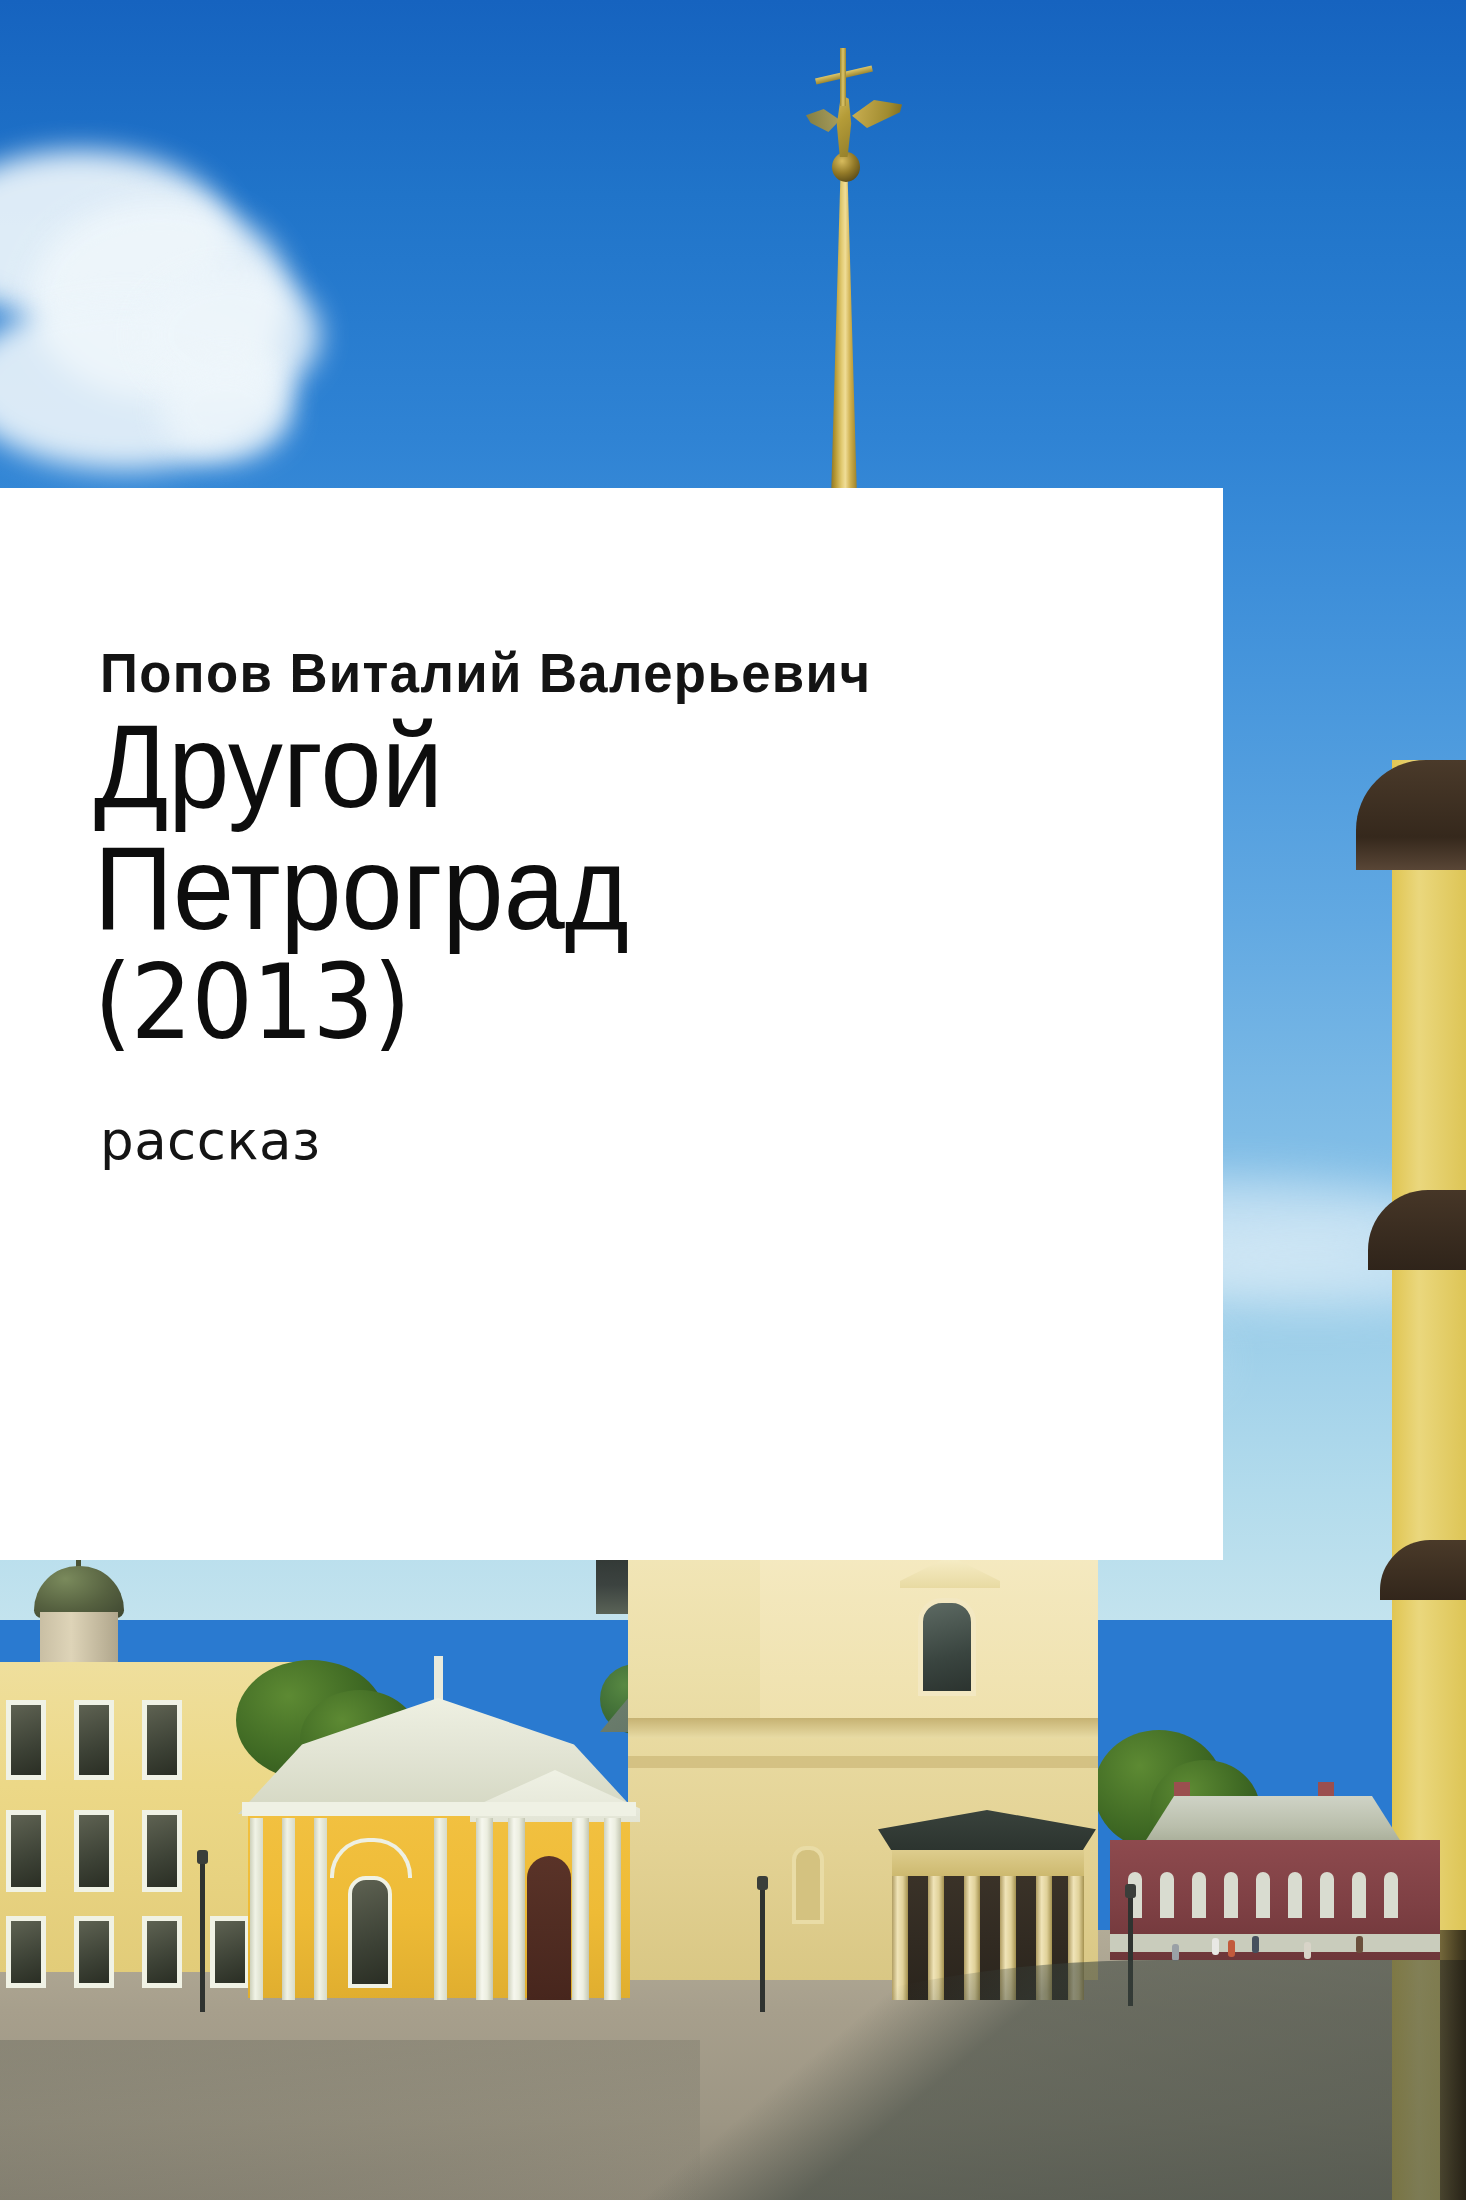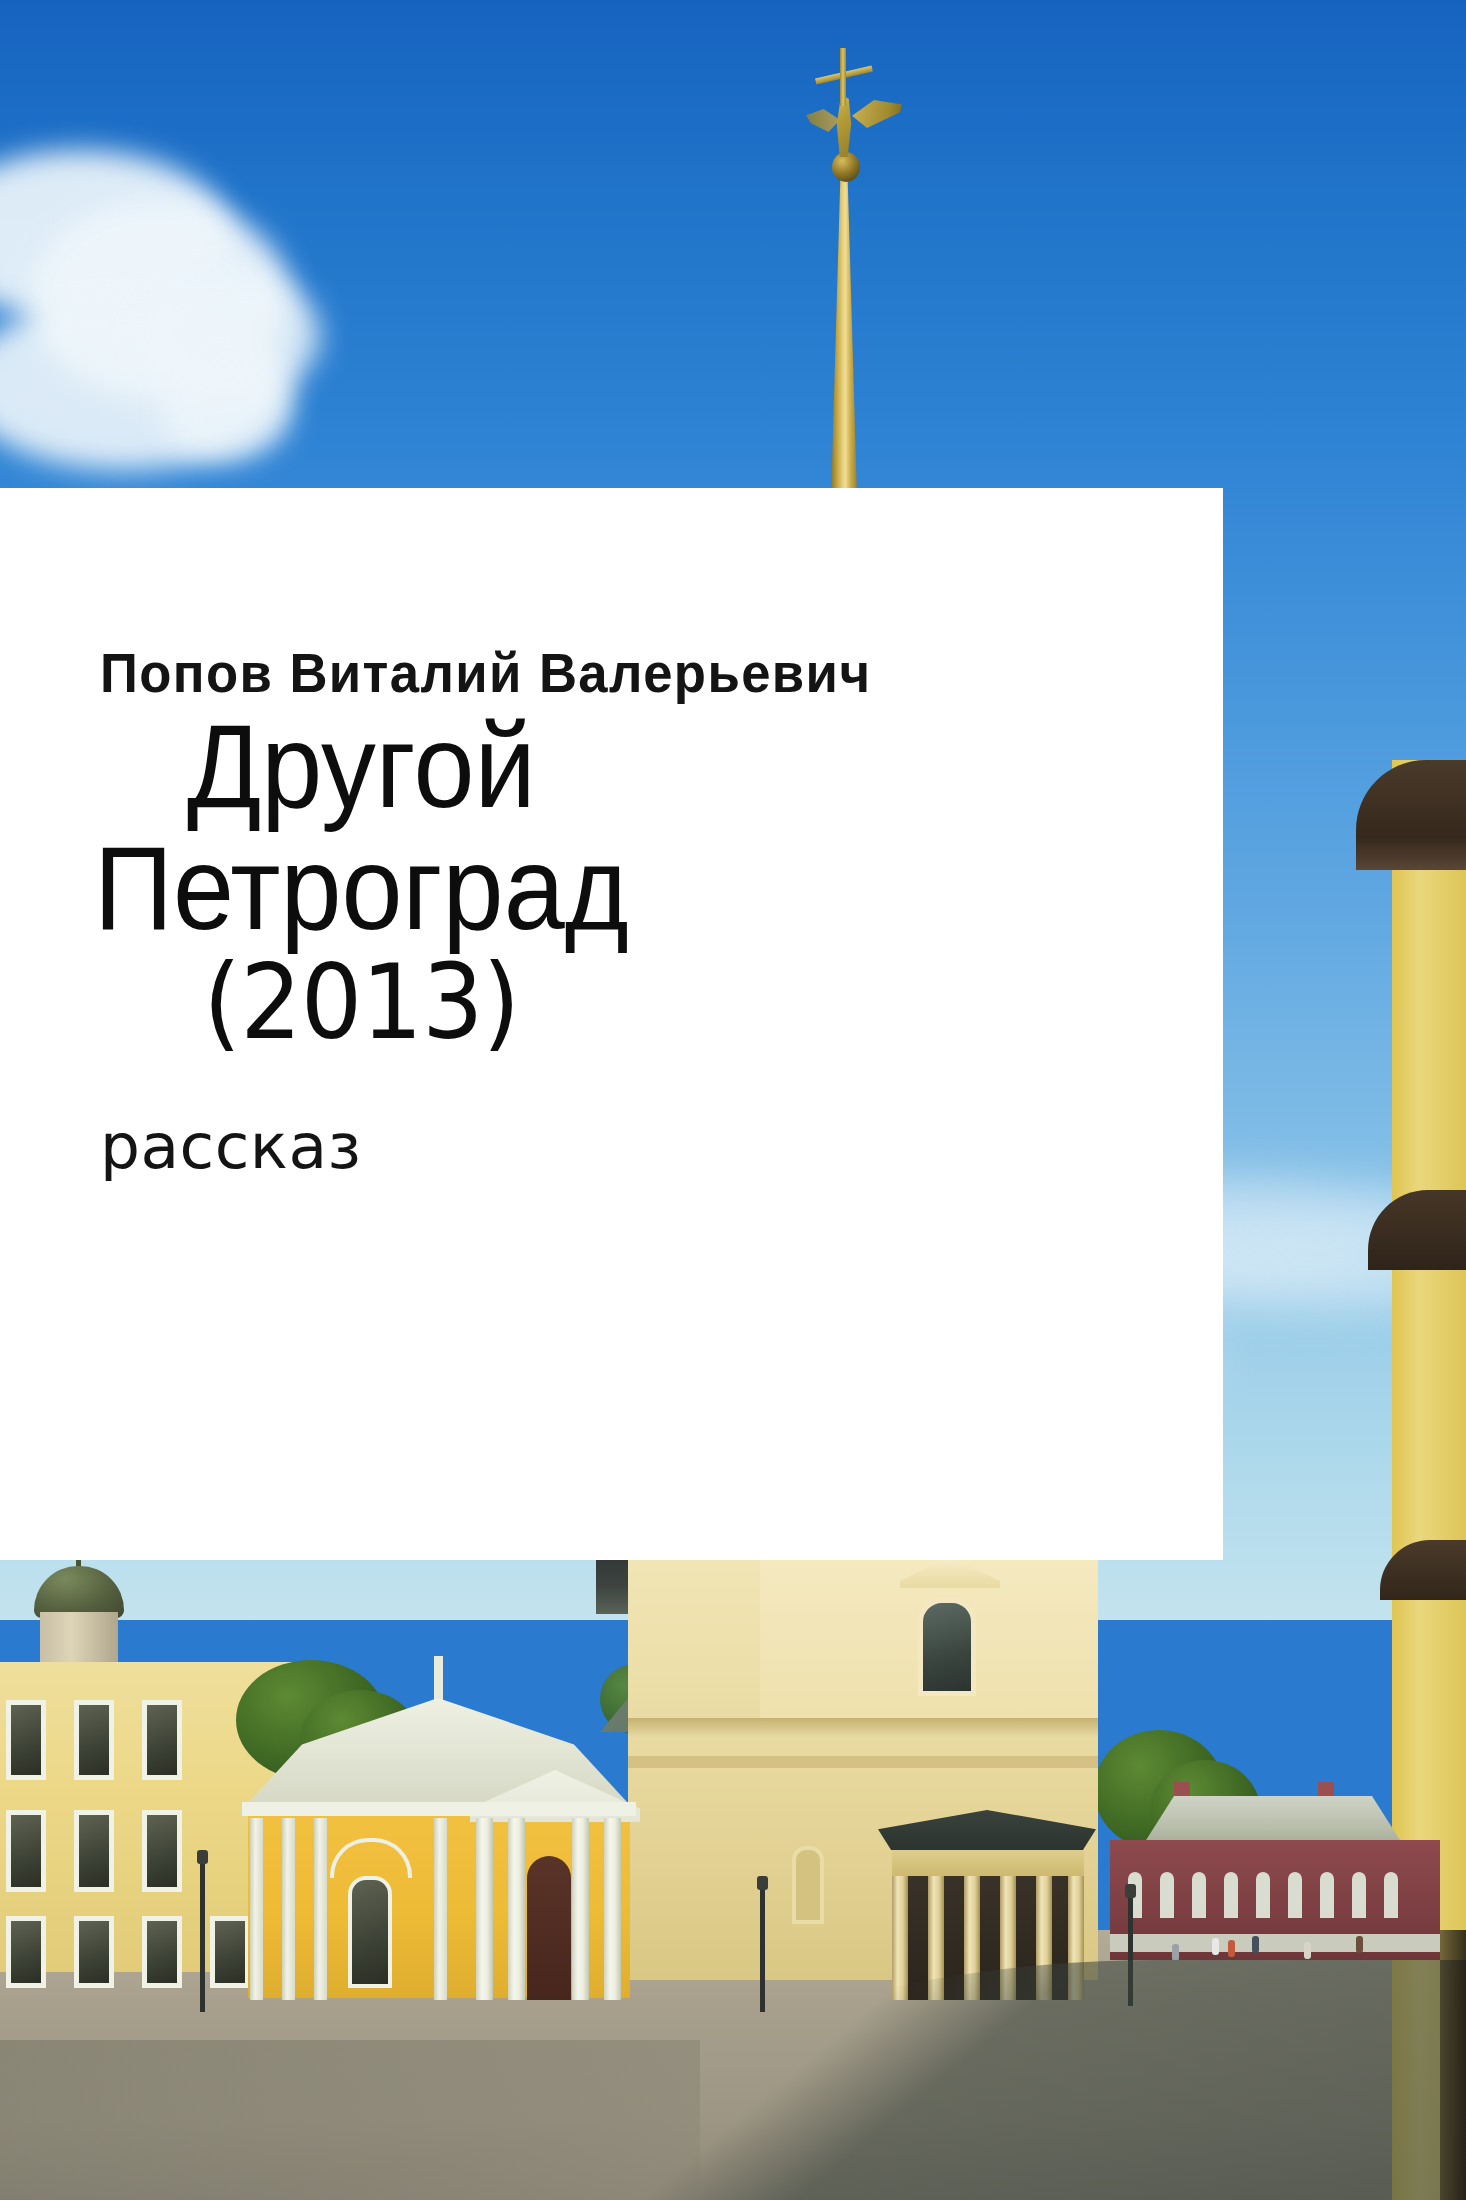--- a/index.html
+++ b/index.html
@@ -543,21 +543,20 @@
     width: 1223px;
     height: 1072px;
     background: #ffffff;
   }
   .panel-inner {
     position: absolute;
     left: 100px;
     top: 0;
     right: 0;
     bottom: 0;
-    text-align: center;
   }
   .author {
     position: absolute;
     left: 0;
     top: 152px;
     font-size: 56px;
     font-weight: 700;
     letter-spacing: 1.5px;
     color: #141414;
     white-space: nowrap;
@@ -582,21 +581,21 @@
     display: block;
     white-space: nowrap;
     font-family: "DejaVu Sans", sans-serif;
     font-size: 104px;
     letter-spacing: -1px;
   }
   .subtitle {
     position: absolute;
     left: 0;
     top: 622px;
-    font-size: 63px;
+    font-size: 53px;
     font-weight: 400;
     color: #141414;
     letter-spacing: 0.5px;
     font-family: "DejaVu Sans", sans-serif;
   }
 </style>
 </head>
 <body>
 
 <div class="cover">

